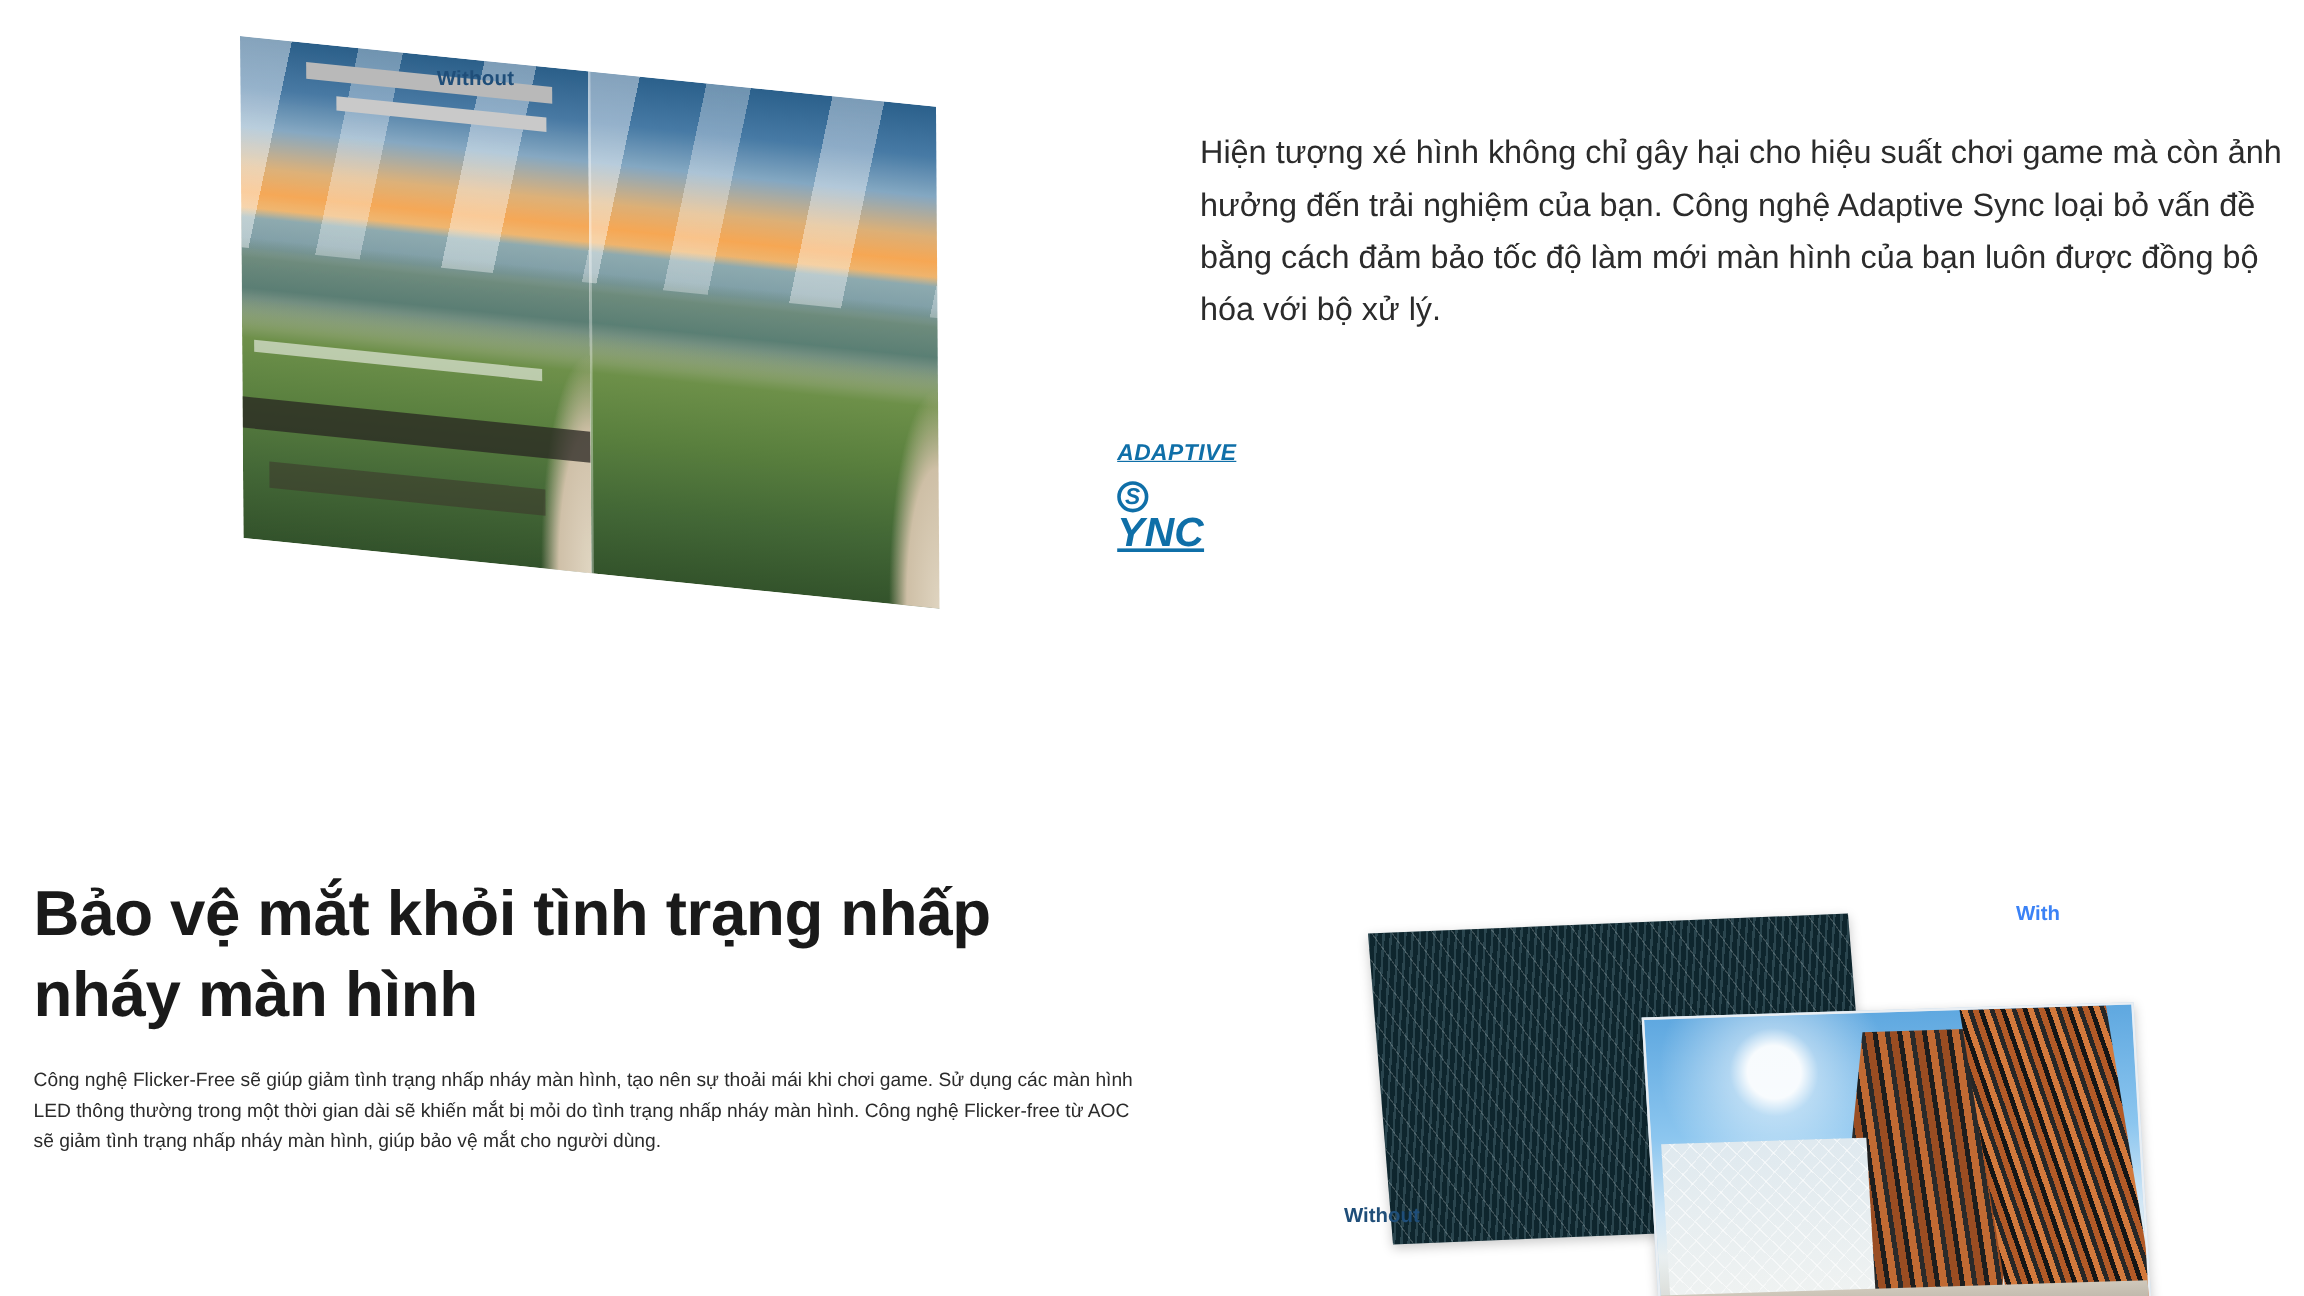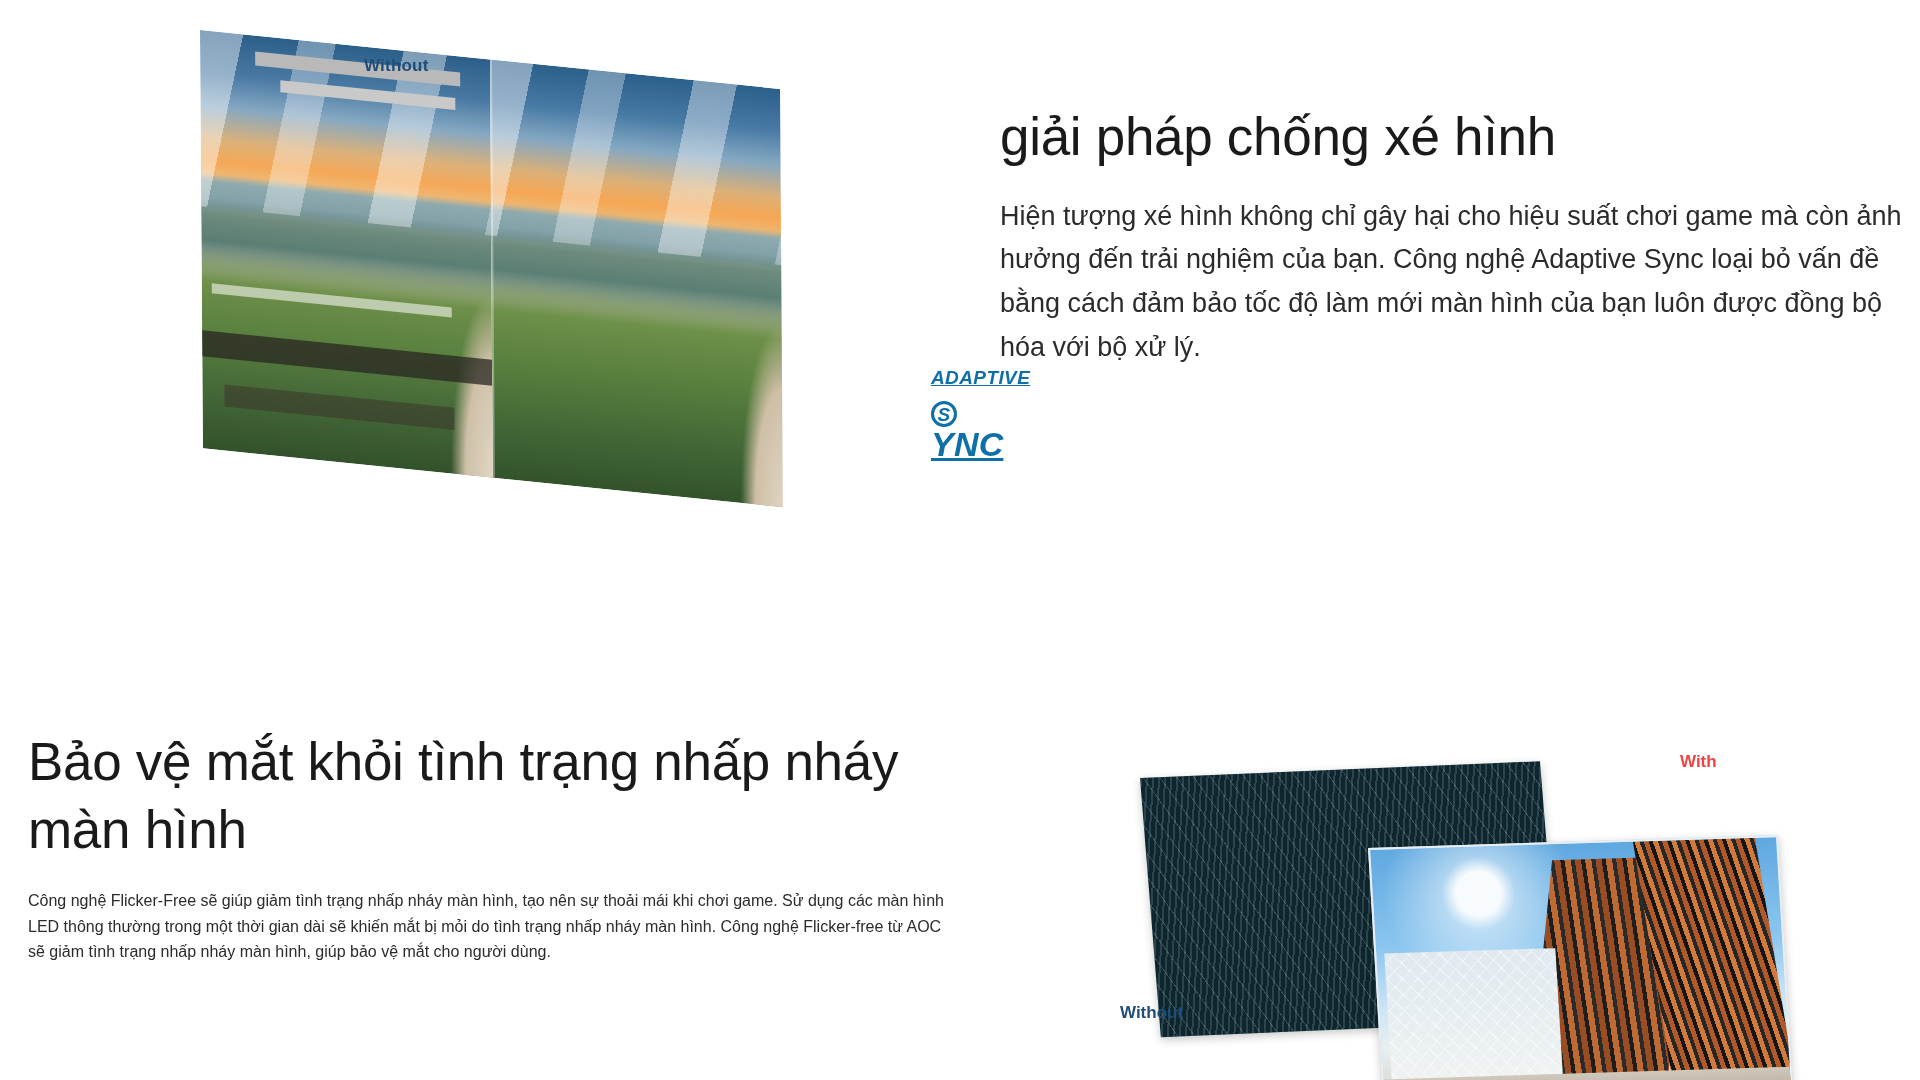--- a/index.html
+++ b/index.html
@@ -217,21 +217,21 @@
   }
 
   .text-left {
     position: absolute;
     left: 28px;
     top: 60px;
     width: 930px;
   }
   .heading-flicker {
     font-size: 53px;
-    font-weight: 400;
+    font-weight: 700;
     color: #1a1a1a;
     line-height: 1.28;
     letter-spacing: -0.3px;
     margin-bottom: 24px;
   }
   .body-flicker {
     font-size: 16px;
     line-height: 1.62;
     color: #2b2b2b;
     max-width: 920px;
@@ -337,21 +337,21 @@
     left: 0; bottom: 0;
     width: 100%; height: 12%;
     background: linear-gradient(to bottom, #cfc8bb, #ada598);
   }
 
   .label-with-2 {
     position: absolute;
     left: 560px;
     top: 24px;
     font-size: 17px;
-    color: #ef4444;
+    color: #3b82f6;
     font-weight: 600;
   }
   .label-without-2 {
     position: absolute;
     left: 0px;
     top: 275px;
     font-size: 17px;
     color: #1f4e79;
     font-weight: 600;
   }
@@ -382,21 +382,20 @@
 
       <div class="label-without-1">Without</div>
 
       <div class="adaptive-sync-logo">
         <span class="word-adaptive">ADAPTIVE</span>
         <span class="word-sync"><span class="s-circle">S</span><span>YNC</span></span>
       </div>
     </div>
 
     <div class="text-right">
-      <h2 class="heading-sync">giải pháp chống xé hình</h2>
       <p class="body-sync">Hiện tượng xé hình không chỉ gây hại cho hiệu suất chơi game mà còn ảnh hưởng đến trải nghiệm của bạn. Công nghệ Adaptive Sync loại bỏ vấn đề bằng cách đảm bảo tốc độ làm mới màn hình của bạn luôn được đồng bộ hóa với bộ xử lý.</p>
     </div>
   </section>
 
   <section class="section-two">
 
     <div class="text-left">
       <h2 class="heading-flicker">Bảo vệ mắt khỏi tình trạng nhấp nháy màn hình</h2>
       <p class="body-flicker">Công nghệ Flicker-Free sẽ giúp giảm tình trạng nhấp nháy màn hình, tạo nên sự thoải mái khi chơi game. Sử dụng các màn hình LED thông thường trong một thời gian dài sẽ khiến mắt bị mỏi do tình trạng nhấp nháy màn hình. Công nghệ Flicker-free từ AOC sẽ giảm tình trạng nhấp nháy màn hình, giúp bảo vệ mắt cho người dùng.</p>
     </div>

